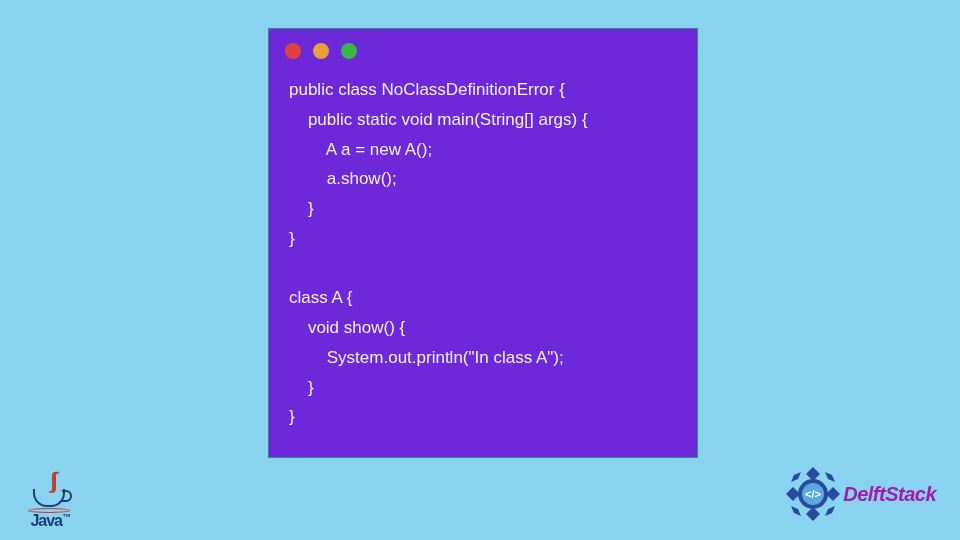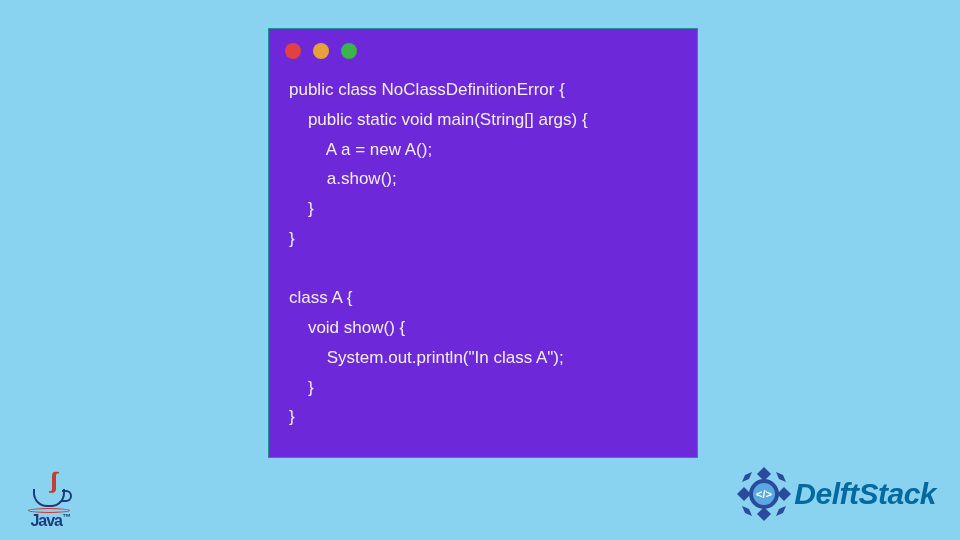--- a/index.html
+++ b/index.html
@@ -104,23 +104,23 @@
   .ds-badge {
     width: 56px;
     height: 56px;
     position: relative;
     display: flex;
     align-items: center;
     justify-content: center;
   }
   .ds-badge svg { display: block; }
   .ds-text {
-    font-size: 30px;
+    font-size: 20px;
     font-weight: bold;
-    color: #0369a1;
+    color: #a21caf;
     font-style: italic;
     letter-spacing: -0.5px;
   }
 </style>
 </head>
 <body>
 
 <div class="code-window">
   <div class="titlebar">
     <div class="dot red"></div>

